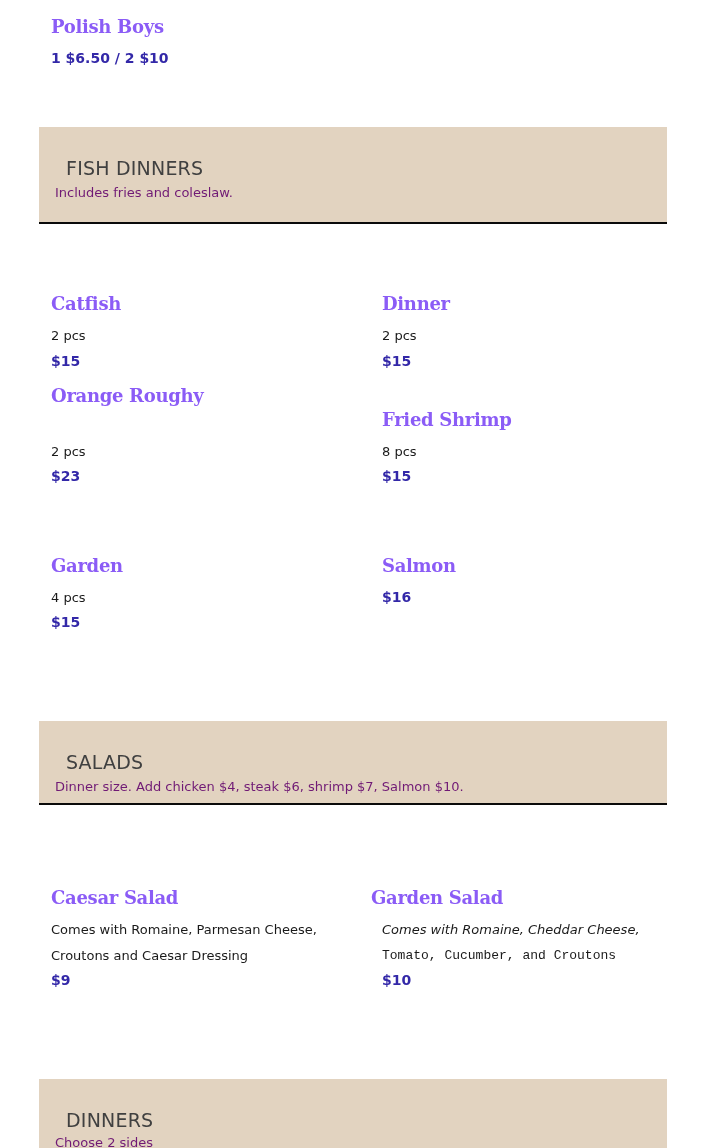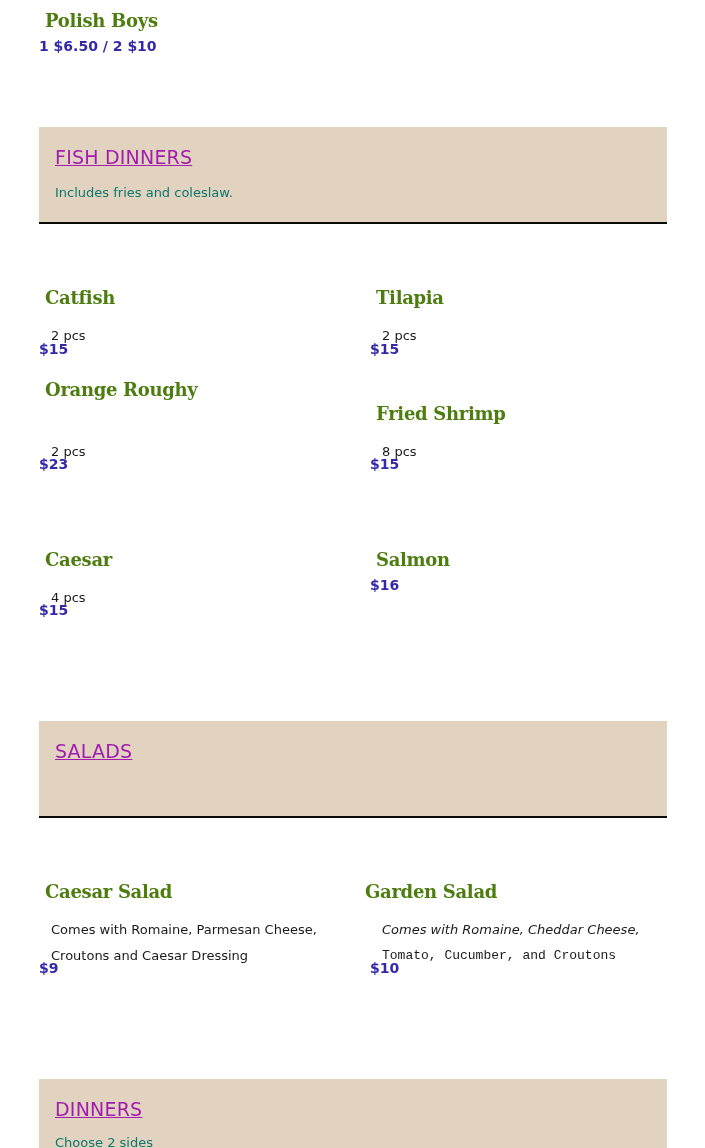--- a/index.html
+++ b/index.html
@@ -2,41 +2,41 @@
 <html><head>
   <meta charset="utf-8">
   <style>
     html, body { margin: 0; padding: 0; background: #ffffff; }
     body {
       width: 705px; height: 1148px; overflow: hidden; position: relative;
       font-family: "Liberation Sans", sans-serif; color: #111;
     }
     .item-name {
       position: absolute; font-family: "DejaVu Serif", serif; font-weight: bold;
-      font-size: 18px; color: #4d7c0f; margin: 6px; white-space: nowrap; letter-spacing: -0.3px;
+      font-size: 18px; color: #8b5cf6; margin: 12px; white-space: nowrap; letter-spacing: -0.3px;
     }
     .item-desc {
       position: absolute; font-family: "DejaVu Sans", sans-serif; font-size: 13px;
       color: #1a1a1a; margin: 12px; line-height: 26px; white-space: nowrap;
     }
     .item-price {
       position: absolute; font-family: "DejaVu Sans", sans-serif; font-size: 14px;
-      font-weight: bold; color: #3328a8; margin: 0; white-space: nowrap;
+      font-weight: bold; color: #3328a8; margin: 12px; white-space: nowrap;
     }
     .section-header {
       position: absolute; left: 39px; width: 628px; background: #e2d3c0;
       border-bottom: 2px solid #0a0a0a; box-sizing: border-box;
     }
     .section-title {
       position: absolute; left: 16px; font-family: "DejaVu Sans", sans-serif;
-      font-size: 19px; color: #a21caf; margin: 0; white-space: nowrap; letter-spacing: 0.2px; text-decoration: underline;
+      font-size: 19px; color: #404040; margin: 11px; white-space: nowrap; letter-spacing: 0.2px;
     }
     .section-subtitle {
       position: absolute; left: 16px; font-family: "DejaVu Sans", sans-serif;
-      font-size: 13px; color: #0f766e; margin: 0; white-space: nowrap;
+      font-size: 13px; color: #701a75; margin: 0; white-space: nowrap;
     }
   </style>
 </head>
 <body>
 
 <div>
   <p class="item-name" style="left:39px; top:4px;">Polish Boys</p>
   <p class="item-price" style="left:39px; top:38px;">1 $6.50 / 2 $10</p>
 </div>
 
@@ -44,46 +44,47 @@
   <p class="section-title" style="top:19px;">FISH DINNERS</p>
   <p class="section-subtitle" style="top:58px;">Includes fries and coleslaw.</p>
 </div>
 
 <div>
   <p class="item-name" style="left:39px; top:281px;">Catfish</p>
   <p class="item-desc" style="left:39px; top:311px;">2 pcs</p>
   <p class="item-price" style="left:39px; top:341px;">$15</p>
 </div>
 <div>
-  <p class="item-name" style="left:370px; top:281px;">Tilapia</p>
+  <p class="item-name" style="left:370px; top:281px;">Dinner</p>
   <p class="item-desc" style="left:370px; top:311px;">2 pcs</p>
   <p class="item-price" style="left:370px; top:341px;">$15</p>
 </div>
 <div>
   <p class="item-name" style="left:39px; top:373px;">Orange Roughy</p>
   <p class="item-desc" style="left:39px; top:427px;">2 pcs</p>
   <p class="item-price" style="left:39px; top:456px;">$23</p>
 </div>
 <div>
   <p class="item-name" style="left:370px; top:397px;">Fried Shrimp</p>
   <p class="item-desc" style="left:370px; top:427px;">8 pcs</p>
   <p class="item-price" style="left:370px; top:456px;">$15</p>
 </div>
 <div>
-  <p class="item-name" style="left:39px; top:543px;">Caesar</p>
+  <p class="item-name" style="left:39px; top:543px;">Garden</p>
   <p class="item-desc" style="left:39px; top:573px;">4 pcs</p>
   <p class="item-price" style="left:39px; top:602px;">$15</p>
 </div>
 <div>
   <p class="item-name" style="left:370px; top:543px;">Salmon</p>
   <p class="item-price" style="left:370px; top:577px;">$16</p>
 </div>
 
-<div class="section-header" style="top:721px; height:97px;">
+<div class="section-header" style="top:721px; height:84px;">
   <p class="section-title" style="top:19px;">SALADS</p>
+  <p class="section-subtitle" style="top:58px;">Dinner size. Add chicken $4, steak $6, shrimp $7, Salmon $10.</p>
 </div>
 
 <div>
   <p class="item-name" style="left:39px; top:875px;">Caesar Salad</p>
   <p class="item-desc" style="left:39px; top:905px;">Comes with Romaine, Parmesan Cheese,</p>
   <p class="item-desc" style="left:39px; top:931px;">Croutons and Caesar Dressing</p>
   <p class="item-price" style="left:39px; top:960px;">$9</p>
 </div>
 <div>
   <p class="item-name" style="left:359px; top:875px;">Garden Salad</p>

